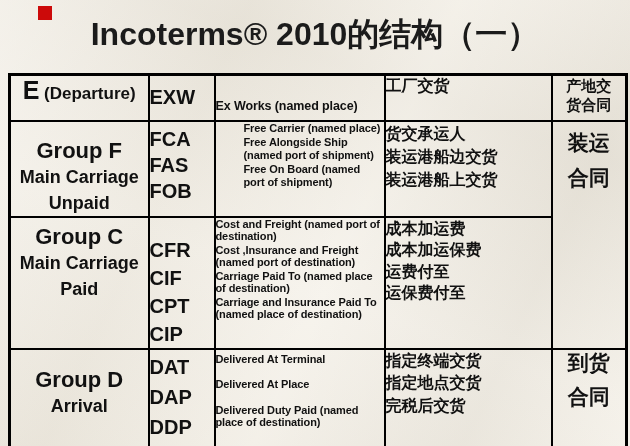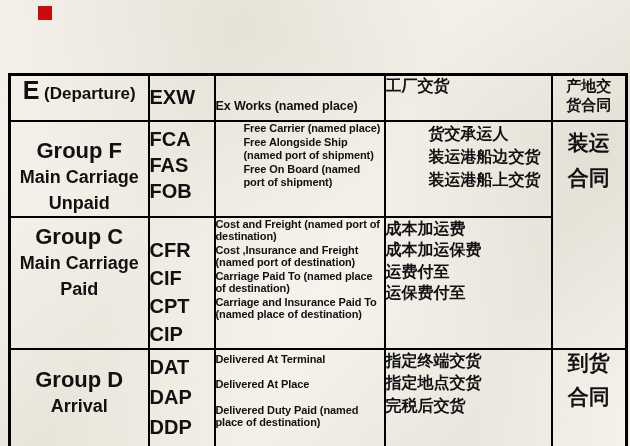--- a/index.html
+++ b/index.html
@@ -73,21 +73,21 @@
   tr.row-e td.c-eng{vertical-align:bottom;padding-bottom:7px;}
   tr.row-e td.c-eng p{font-size:12.5px;line-height:14px;}
   tr.row-f td.c-eng p{margin-bottom:2px;padding-left:28px;}
   tr.row-c td.c-eng p{margin-bottom:1px;}
   tr.row-d td.c-eng{padding-top:3px;}
   tr.row-d td.c-eng p{margin-bottom:13px;}
 
   
   td.c-chn{padding:4px 0 0 8px;font-weight:bold;}
   td.c-chn div{font-size:16px;}
-  tr.row-f td.c-chn div{line-height:23px;padding-left:43px;}
+  tr.row-f td.c-chn div{line-height:23px;}
   tr.row-c td.c-chn div{line-height:21.5px;font-family:Liberation Serif, serif;}
   tr.row-d td.c-chn div{line-height:22.5px;}
 
   
   td.c-contract{text-align:center;font-weight:bold;}
   td.c-contract-e{vertical-align:middle;}
   td.c-contract-e div{font-size:15px;line-height:19px;}
   td.c-contract-fc{vertical-align:middle;margin-top:20px;}
   td.c-contract-fc div{font-size:21px;line-height:25px;}
   td.c-contract-fc div.l1{margin-bottom:10px;margin-top:8px;}
@@ -95,20 +95,21 @@
   td.c-contract-d div{font-size:21px;line-height:25px;text-align:center;}
   td.c-contract-d div.l1{margin-bottom:9px;}
 </style>
 </head>
 <body>
 
 <div class="slide">
 
   <div class="accent-square"></div>
 
+  <h1 class="slide-title">Incoterms® 2010的结构（一）</h1>
 
   <table class="incoterms">
     <colgroup>
       <col class="c1">
         <col class="c2">
         <col class="c3">
         <col class="c4">
         <col class="c5">
     </colgroup>
 

